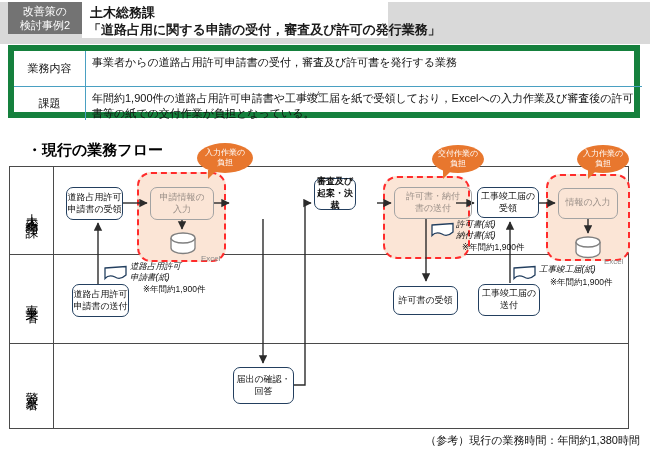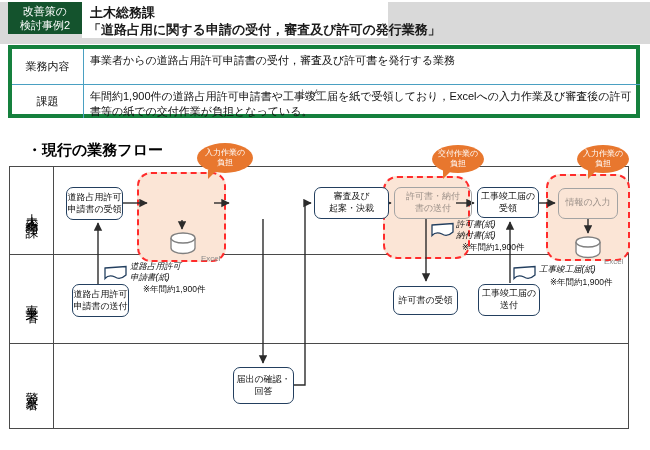--- a/index.html
+++ b/index.html
@@ -2,26 +2,26 @@
 <html><head>
 <meta charset="utf-8">
 <style>
   html,body{margin:0;padding:0;background:#fff;}
   #page{position:relative;width:650px;height:450px;background:#fff;overflow:hidden;
         font-family:"Liberation Sans","DejaVu Sans",sans-serif;color:#111;}
   .abs{position:absolute;}
   
   .gray-band{background:#d9d9d9;}
   .title-white{background:#fff;}
-  .case-box{background:#14532d;color:#fff;display:flex;align-items:center;justify-content:center;
+  .case-box{background:#737373;color:#fff;display:flex;align-items:center;justify-content:center;
             text-align:center;font-size:11px;line-height:1.3;white-space:pre-line;}
   .head-dept{font-size:13px;font-weight:bold;color:#1a1a1a;}
   .head-title{font-size:13px;font-weight:bold;color:#1a1a1a;white-space:nowrap;}
   
-  .itable{border:4px solid #15803d;}
+  .itable{border:6px solid #15803d;}
   .icell{position:absolute;box-sizing:border-box;font-size:11px;}
   .ilabel{display:flex;align-items:center;justify-content:center;border-right:1px solid #4aa0c2;}
   .ivalue{padding:4px 6px 0 6px;line-height:15px;}
   .irow-divider{border-top:1px solid #4aa0c2;}
   .furi-wrap{position:relative;}
   .furi{position:absolute;top:-6px;left:50%;transform:translateX(-50%);font-size:6.5px;white-space:nowrap;}
   
   .sec-title{font-size:15px;font-weight:bold;color:#000;}
   .grid-line{background:#4a4a4a;}
   .lane-frame{border:1px solid #4a4a4a;}
@@ -96,21 +96,23 @@
       <path d="M426,219 V281" marker-end="url(#ah)"></path>
       <path d="M456,203 H474" marker-end="url(#ah)"></path>
       <path d="M510,283 V222" marker-end="url(#ah)"></path>
       <path d="M539,203 H555" marker-end="url(#ah)"></path>
       <path d="M588,219 V233" marker-end="url(#ah)"></path>
     </g>
   </svg>
 
   <div class="abs node" style="left:66px;top:187px;width:57px;height:33px;">道路占用許可
 申請書の受領</div>
-  <div class="abs node" style="left:314px;top:187px;width:75px;height:32px;">審査及び
+  <div class="abs node gray" style="left:150px;top:187px;width:64px;height:33px;">申請情報の
+入力</div>
+  <div class="abs node" style="left:314px;top:178px;width:42px;height:32px;font-weight:bold;">審査及び
 起案・決裁</div>
   <div class="abs node gray" style="left:394px;top:187px;width:78px;height:32px;">許可書・納付
 書の送付</div>
   <div class="abs node" style="left:477px;top:187px;width:62px;height:31px;">工事竣工届の
 受領</div>
   <div class="abs node gray" style="left:558px;top:188px;width:60px;height:31px;font-family:Liberation Mono, monospace;">情報の入力</div>
 
   <div class="abs node" style="left:72px;top:284px;width:57px;height:33px;">道路占用許可
 申請書の送付</div>
   <div class="abs node" style="left:393px;top:286px;width:65px;height:29px;">許可書の受領</div>
@@ -151,14 +153,15 @@
   <div class="abs doc-label" style="left:539px;top:264px;">工事竣工届(紙)</div>
   <div class="abs doc-note" style="left:550px;top:277px;">※年間約1,900件</div>
 
   <div class="abs balloon" style="left:197px;top:143px;width:56px;height:30px;">入力作業の
 負担</div>
   <div class="abs balloon" style="left:432px;top:145px;width:52px;height:28px;font-family:Liberation Mono, monospace;">交付作業の
 負担</div>
   <div class="abs balloon" style="left:577px;top:145px;width:52px;height:28px;">入力作業の
 負担</div>
 
+  <div class="abs footer-note" style="left:330px;top:433px;width:310px;">（参考）現行の業務時間：年間約1,380時間</div>
 
 </div>
 
 </body></html>

